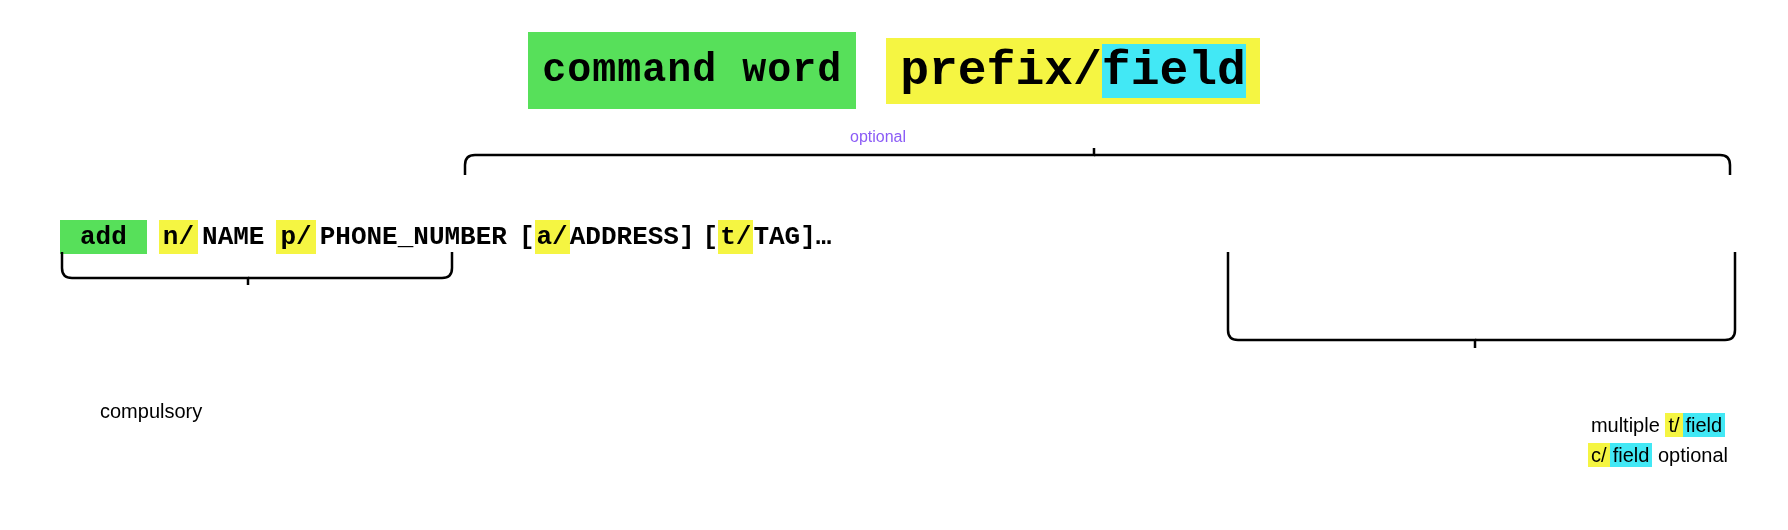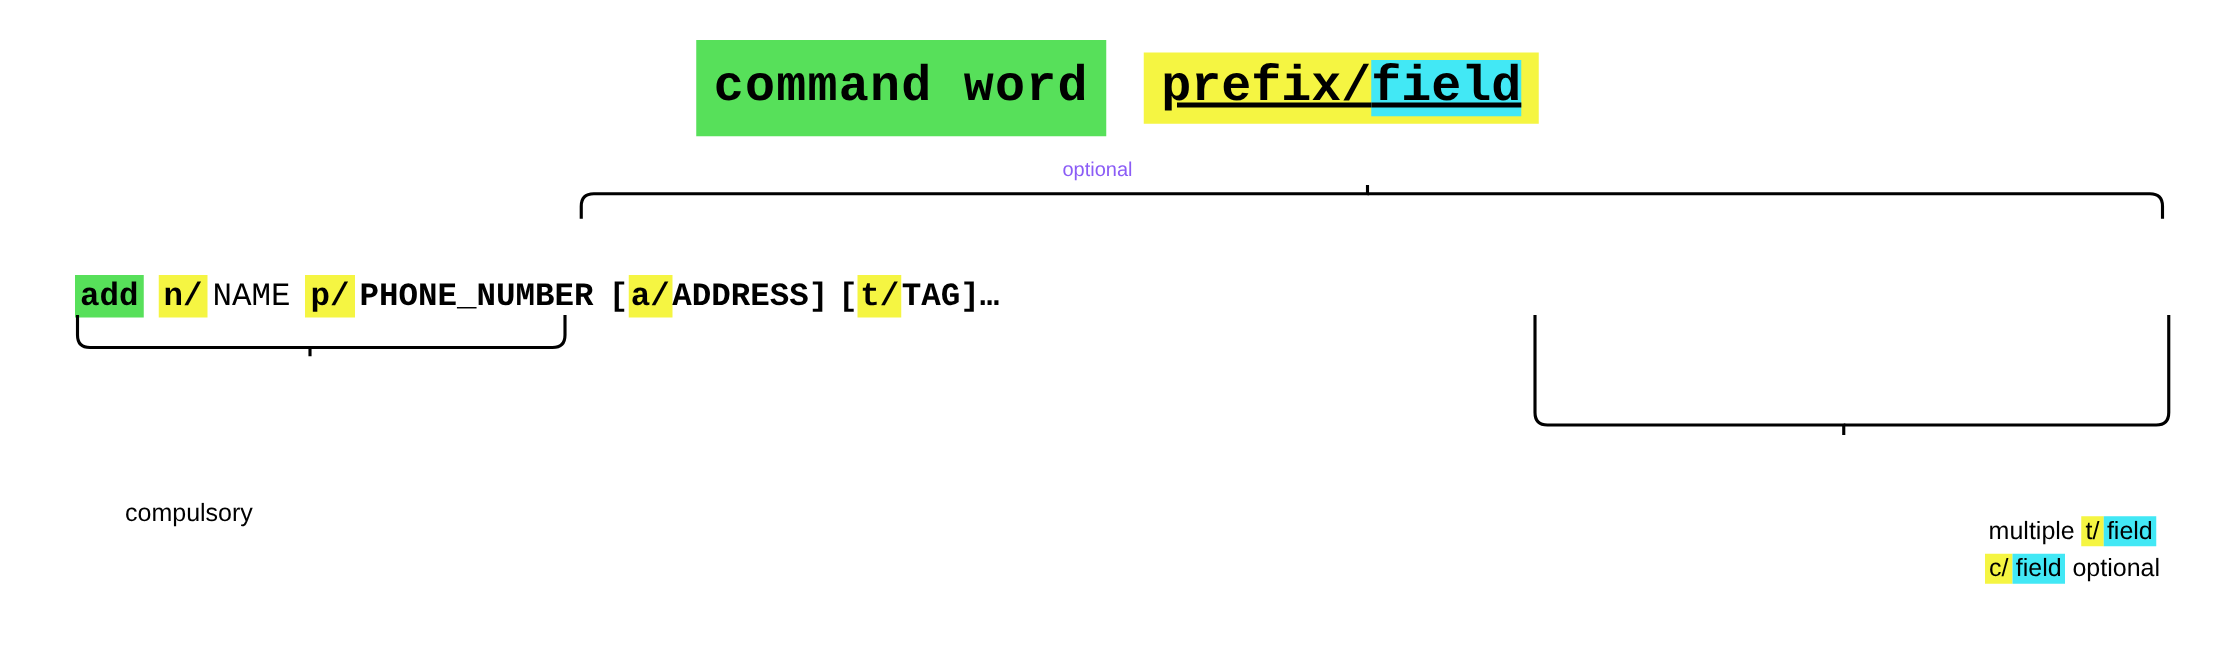--- a/index.html
+++ b/index.html
@@ -51,21 +51,21 @@
       position: absolute;
       top: 220px;
       left: 60px;
       display: flex;
       align-items: center;
       gap: 8px;
       font-size: 26px;
       font-weight: 700;
     }
 
-    .hl-green { background: #57e05a; padding: 2px 4px; }
+    .hl-green { background: #57e05a; padding: 2px 20px; }
     .hl-yellow { background: #f5f542; padding: 2px 4px; }
 
     
     .svg-brackets {
       position: absolute;
       top: 0;
       left: 0;
       width: 1788px;
       height: 530px;
       pointer-events: none;
@@ -92,32 +92,32 @@
       line-height: 1.5;
     }
   </style>
 </head>
 <body>
 
 <div class="diagram">
 
   <div class="header-row">
     <span class="label-command-word">command word</span>
-    <span style="font-size:40px; font-weight:900; background:#f5f542; padding:6px 14px;text-decoration:underline;">
+    <span style="font-size:48px; font-weight:900; background:#f5f542; padding:6px 14px;">
       <span>prefix/</span><span style="background:#42e8f5;">field</span>
     </span>
   </div>
 
   <div class="optional-label">optional</div>
 
   <div class="command-line">
     <span class="hl-green">add</span>
     <span style="display:inline-flex;gap:0;margin-left:4px;">
       <span class="hl-yellow" style="padding:2px 4px;">n/</span>
-        <span style="padding:2px 4px; font-weight:400;">NAME</span>
+        <span style="padding:2px 4px; font-weight:700;">NAME</span>
     </span>
     <span style="display:inline-flex;gap:0;">
       <span class="hl-yellow" style="padding:2px 4px;">p/</span>
         <span style="padding:2px 4px; font-weight:700;">PHONE_NUMBER</span>
     </span>
     <span style="font-weight:700;">[<span class="hl-yellow" style="padding:2px 2px;">a/</span><span>ADDRESS</span>]</span>
     <span style="font-weight:700;">[<span class="hl-yellow" style="padding:2px 2px;">t/</span><span>TAG</span>]…</span>
   </div>
 
   <svg class="svg-brackets" xmlns="http://www.w3.org/2000/svg">

